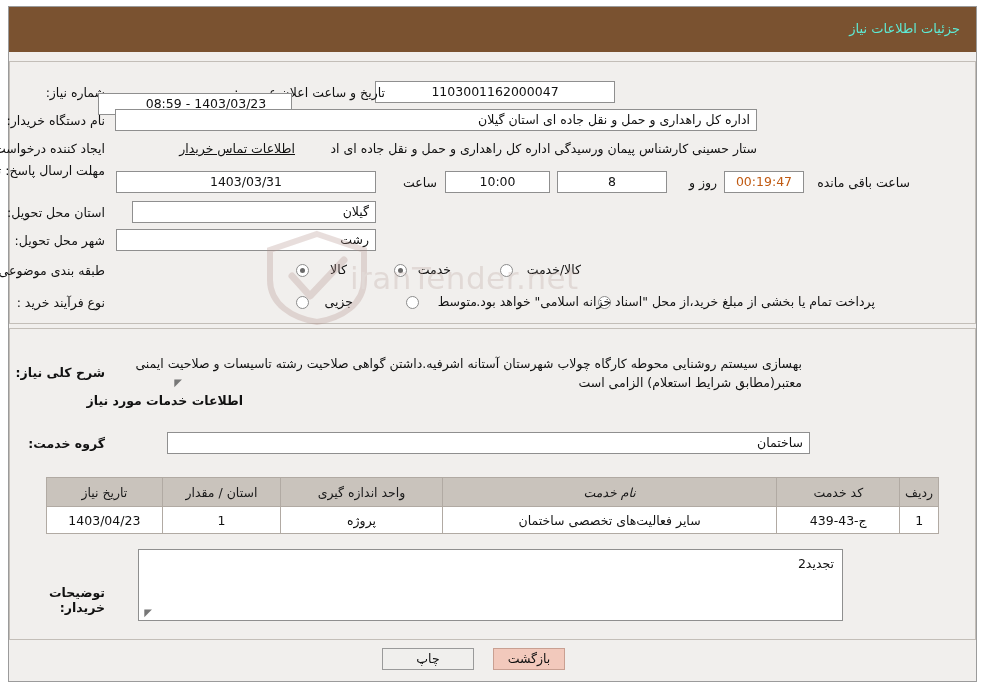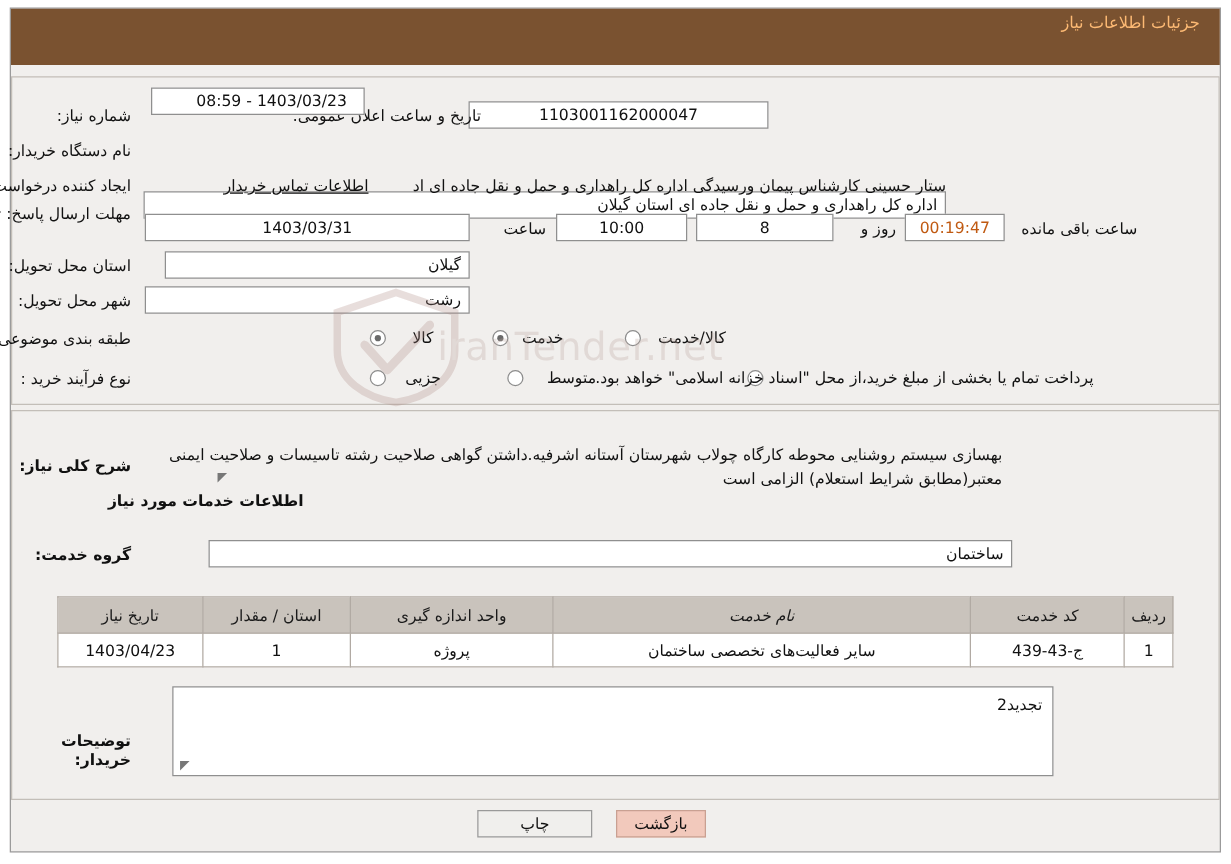--- a/index.html
+++ b/index.html
@@ -41,23 +41,23 @@
     top: 7px;
     width: 967px;
     height: 45px;
     background: #7a5230;
     color: #ffffff;
     box-sizing: border-box;
   }
   .titlebar .title {
     position: absolute;
     right: 16px;
-    top: 4px;
+    top: 14px;
     font-size: 13px;
-    color: #fdba74;
+    color: #5eead4;
   }
   
   .section {
     position: absolute;
     background: #f1efed;
     border: 1px solid #b9b4ae;
     box-sizing: border-box;
   }
   #sec-top {
     left: 9px;
@@ -248,24 +248,24 @@
   <div class="titlebar">
     <div class="title">جزئیات اطلاعات نیاز</div>
   </div>
 
   <div class="section" id="sec-top"></div>
 
   <div class="row-label" style="right:880px; top:85px;">شماره نیاز:</div>
   <div class="field" style="right:370px; top:81px; width:240px;">1103001162000047</div>
 
   <div class="row-label" style="right:600px; top:85px;">تاریخ و ساعت اعلان عمومی:</div>
-  <div class="field" style="right:693px; top:70px; width:171px;padding-left:28px;">1403/03/23 - 08:59</div>
+  <div class="field" style="right:693px; top:93px; width:194px;padding-left:28px;">1403/03/23 - 08:59</div>
 
   <div class="row-label" style="right:880px; top:113px;">نام دستگاه خریدار:</div>
-  <div class="field rt" style="right:228px; top:109px; width:642px;margin-top:44px;">اداره کل راهداری و حمل و نقل جاده ای استان گیلان</div>
+  <div class="field rt" style="right:228px; top:109px; width:642px;">اداره کل راهداری و حمل و نقل جاده ای استان گیلان</div>
 
   <div class="row-label" style="right:880px; top:141px;">ایجاد کننده درخواست:</div>
   <div class="plain" style="right:228px; top:141px;">ستار حسینی کارشناس پیمان ورسیدگی اداره کل راهداری و حمل و نقل جاده ای اد</div>
   <div class="plain link" style="right:690px; top:141px;">اطلاعات تماس خریدار</div>
 
   <div class="row-label" style="right:880px; top:163px; line-height:16px; text-align:right;">
     <span>مهلت ارسال پاسخ: تا تاریخ:</span>
   </div>
   <div class="field" style="right:609px; top:171px; width:260px;">1403/03/31</div>
   <div class="plain" style="right:548px; top:175px;">ساعت</div>

